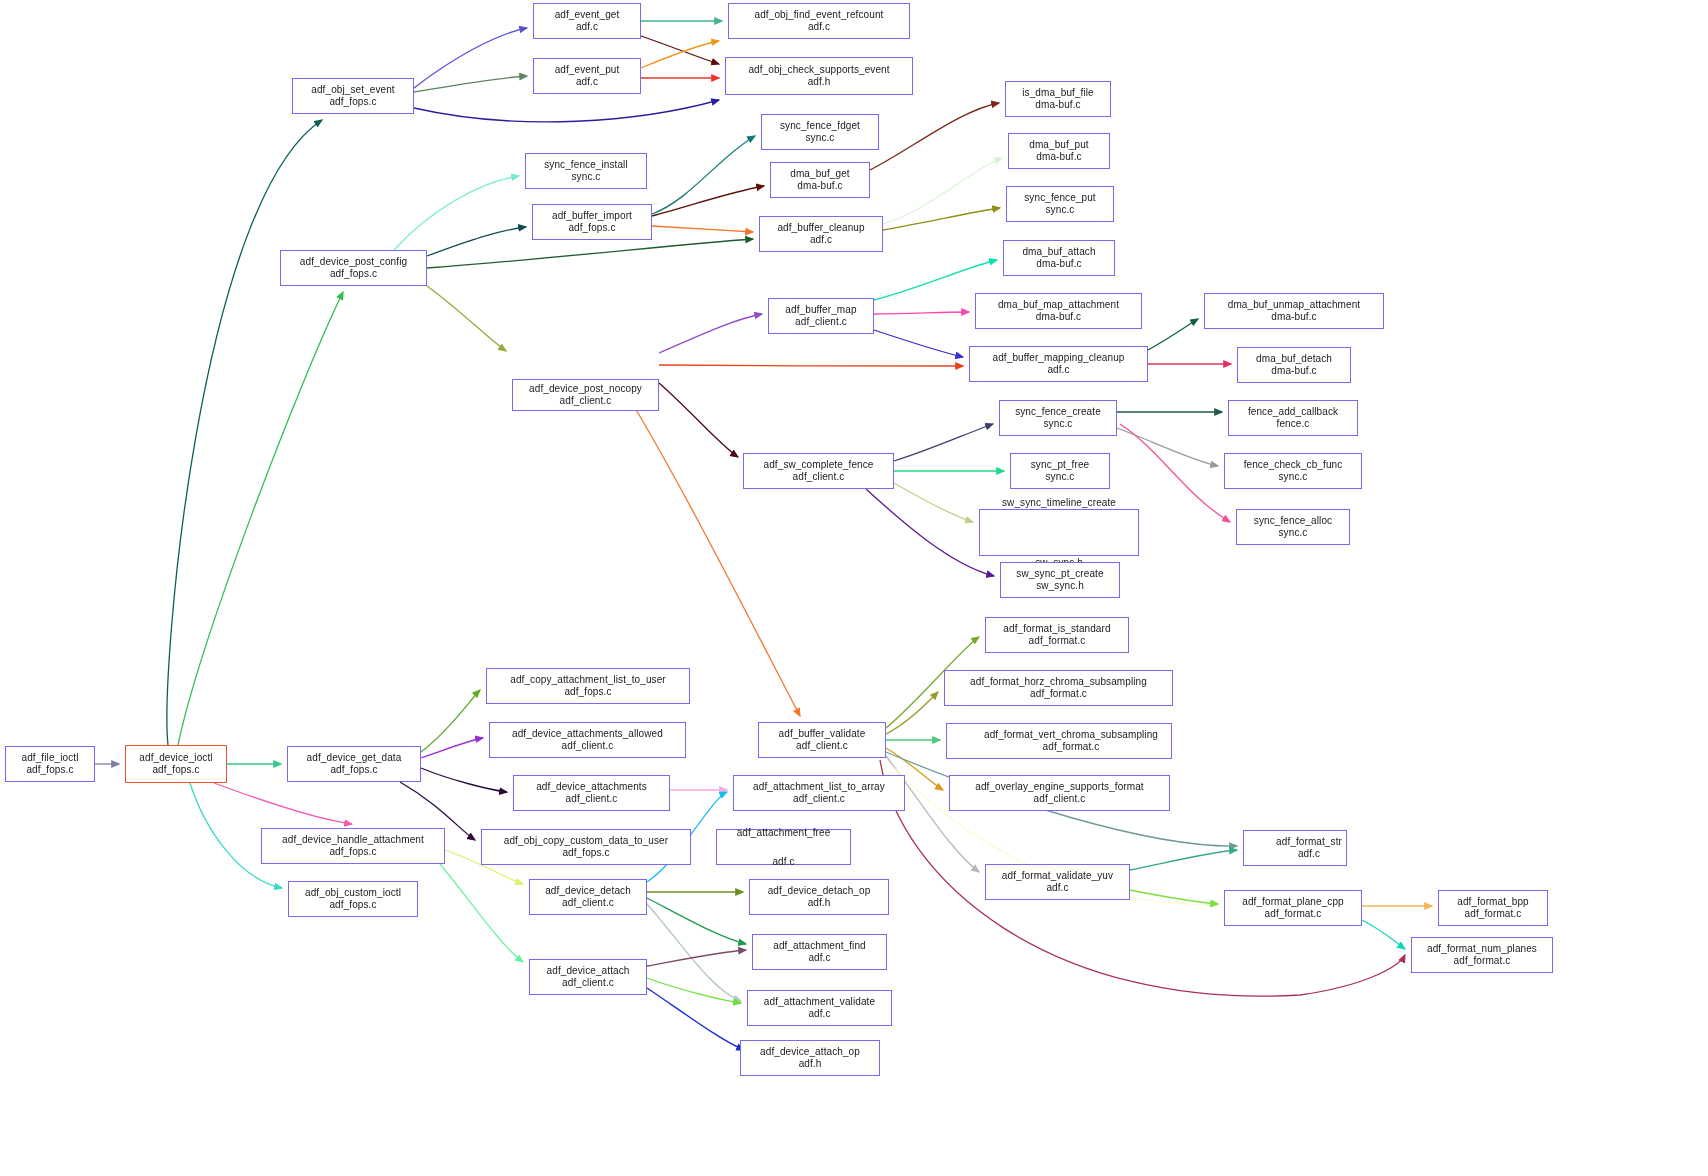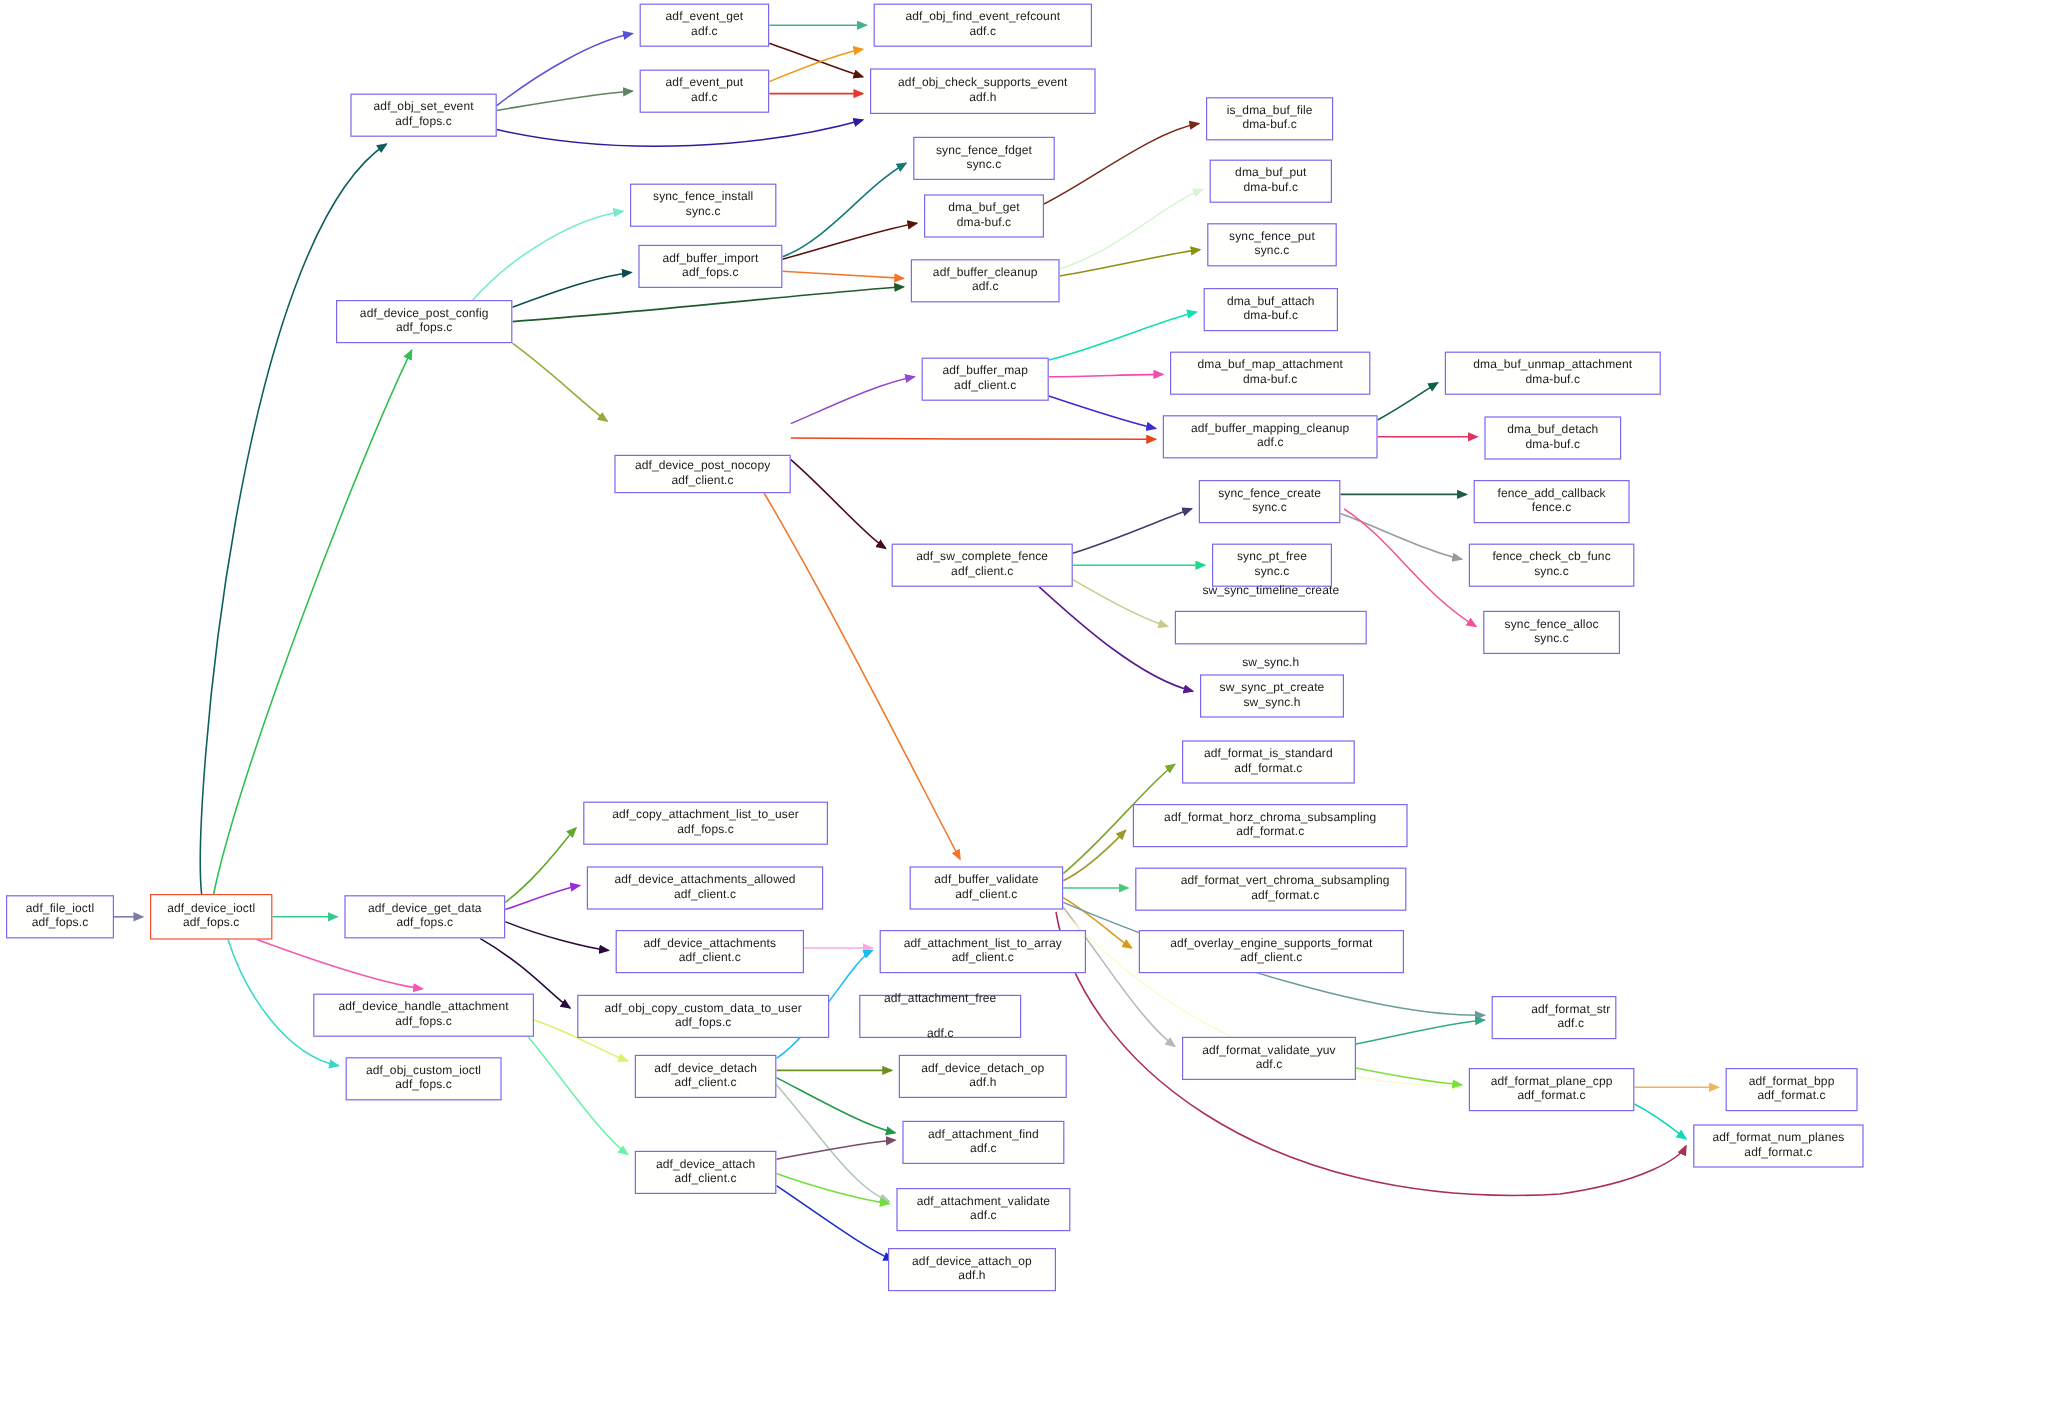--- a/index.html
+++ b/index.html
@@ -391,21 +391,21 @@
         <span class="file">adf_client.c</span>
       </div>
       <div class="node" style="left: 1224px; top: 453px; width: 138px; height: 36px;">
         <span class="fn">fence_check_cb_func</span>
         <span class="file">sync.c</span>
       </div>
       <div class="node" style="left: 1010px; top: 453px; width: 100px; height: 36px;">
         <span class="fn">sync_pt_free</span>
         <span class="file">sync.c</span>
       </div>
-      <div class="node" style="left: 979px; top: 509px; width: 160px; height: 28px; gap: 48px;">
+      <div class="node" style="left: 979px; top: 509px; width: 160px; height: 47px; gap: 48px;">
         <span class="fn">sw_sync_timeline_create</span>
         <span class="file">sw_sync.h</span>
       </div>
       <div class="node" style="left: 1236px; top: 509px; width: 114px; height: 36px;">
         <span class="fn">sync_fence_alloc</span>
         <span class="file">sync.c</span>
       </div>
       <div class="node" style="left: 1000px; top: 562px; width: 120px; height: 36px;">
         <span class="fn">sw_sync_pt_create</span>
         <span class="file">sw_sync.h</span>

